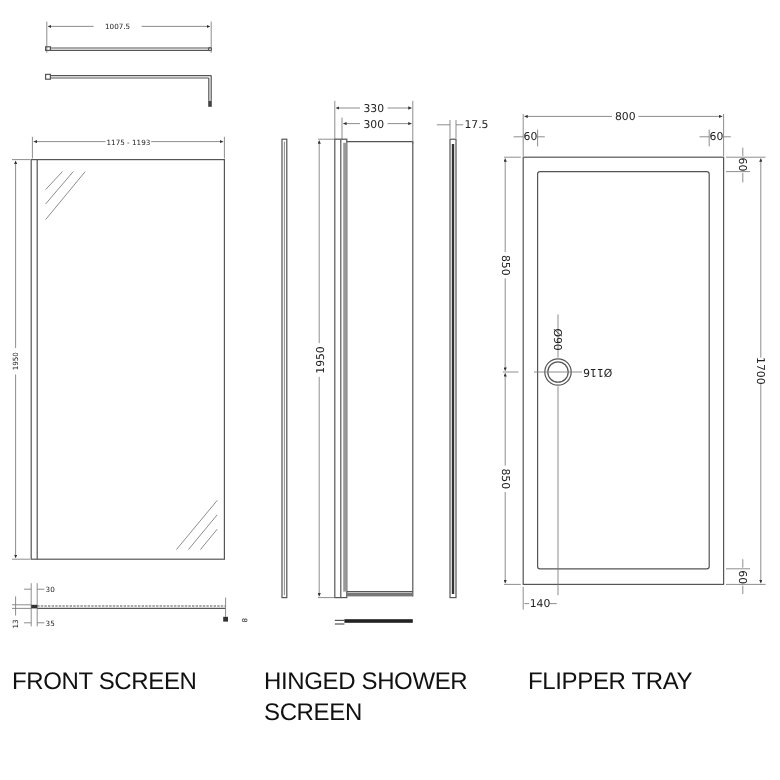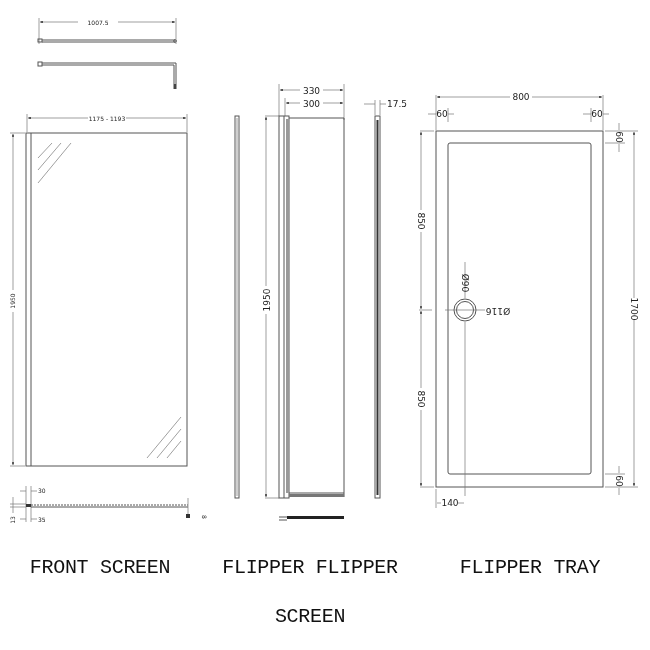--- a/index.html
+++ b/index.html
@@ -2,21 +2,21 @@
 <html><head>
   <meta charset="utf-8">
   <style>
     html, body { margin: 0; padding: 0; background: #ffffff; }
     body { width: 650px; height: 650px; position: relative; overflow: hidden; font-family: "DejaVu Sans", sans-serif; }
     svg.drawing { position: absolute; left: 0; top: 0; }
     .line { stroke: #555; stroke-width: 1; fill: none; }
     .thin { stroke: #777; stroke-width: 0.7; fill: none; }
     .dim-text { font-family: "DejaVu Sans", sans-serif; font-size: 9px; fill: #222; }
     .dim-text-sm { font-family: "DejaVu Sans", sans-serif; font-size: 6px; fill: #222; }
-    .caption { position: absolute; font-family: Liberation Mono, monospace; font-size: 20px; color: #111; text-align: center; line-height: 26px; letter-spacing: -0.3px; }
+    .caption { position: absolute; font-family: Liberation Sans, sans-serif; font-size: 20px; color: #111; text-align: left; line-height: 26px; letter-spacing: -0.3px; }
   </style>
 </head>
 <body>
 
 <svg class="drawing" width="650" height="650" viewBox="0 0 650 650">
   <defs>
     <marker id="arr" viewBox="0 0 6 6" refX="6" refY="3" markerWidth="4" markerHeight="4" orient="auto-start-reverse">
       <path d="M0,0 L6,3 L0,6 z" fill="#333"></path>
     </marker>
   </defs>
@@ -180,15 +180,15 @@
     <text class="dim-text" transform="translate(498,310) rotate(180)" text-anchor="middle" dominant-baseline="middle">Ø116</text>
 
     <line class="thin" x1="436" y1="489" x2="436" y2="508"></line>
     <line class="thin" x1="437" y1="503" x2="441" y2="503"></line>
     <line class="thin" x1="458" y1="503" x2="464" y2="503"></line>
     <text class="dim-text" x="450" y="506" text-anchor="middle">140</text>
   </g>
 </svg>
 
 <div class="caption" style="left:10px; top:555px; width:180px;">FRONT SCREEN</div>
-<div class="caption" style="left:220px; top:555px; width:180px;">FLIPPER FLIPPER</div>
-<div class="caption" style="left:220px; top:604px; width:180px;">SCREEN</div>
+<div class="caption" style="left:220px; top:555px; width:180px;">HINGED SHOWER</div>
+<div class="caption" style="left:220px; top:581px; width:180px;">SCREEN</div>
 <div class="caption" style="left:440px; top:555px; width:180px;">FLIPPER TRAY</div>
 
 </body></html>

